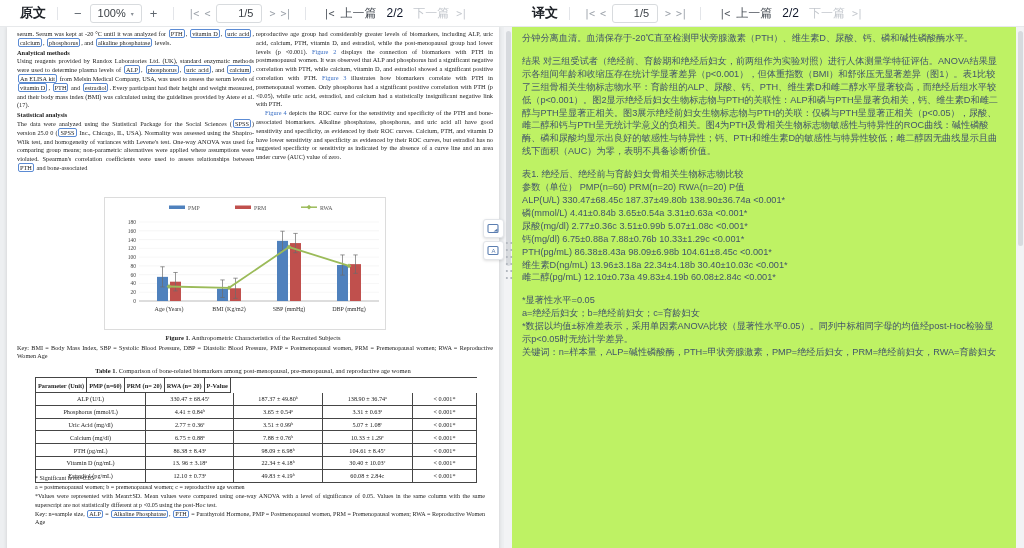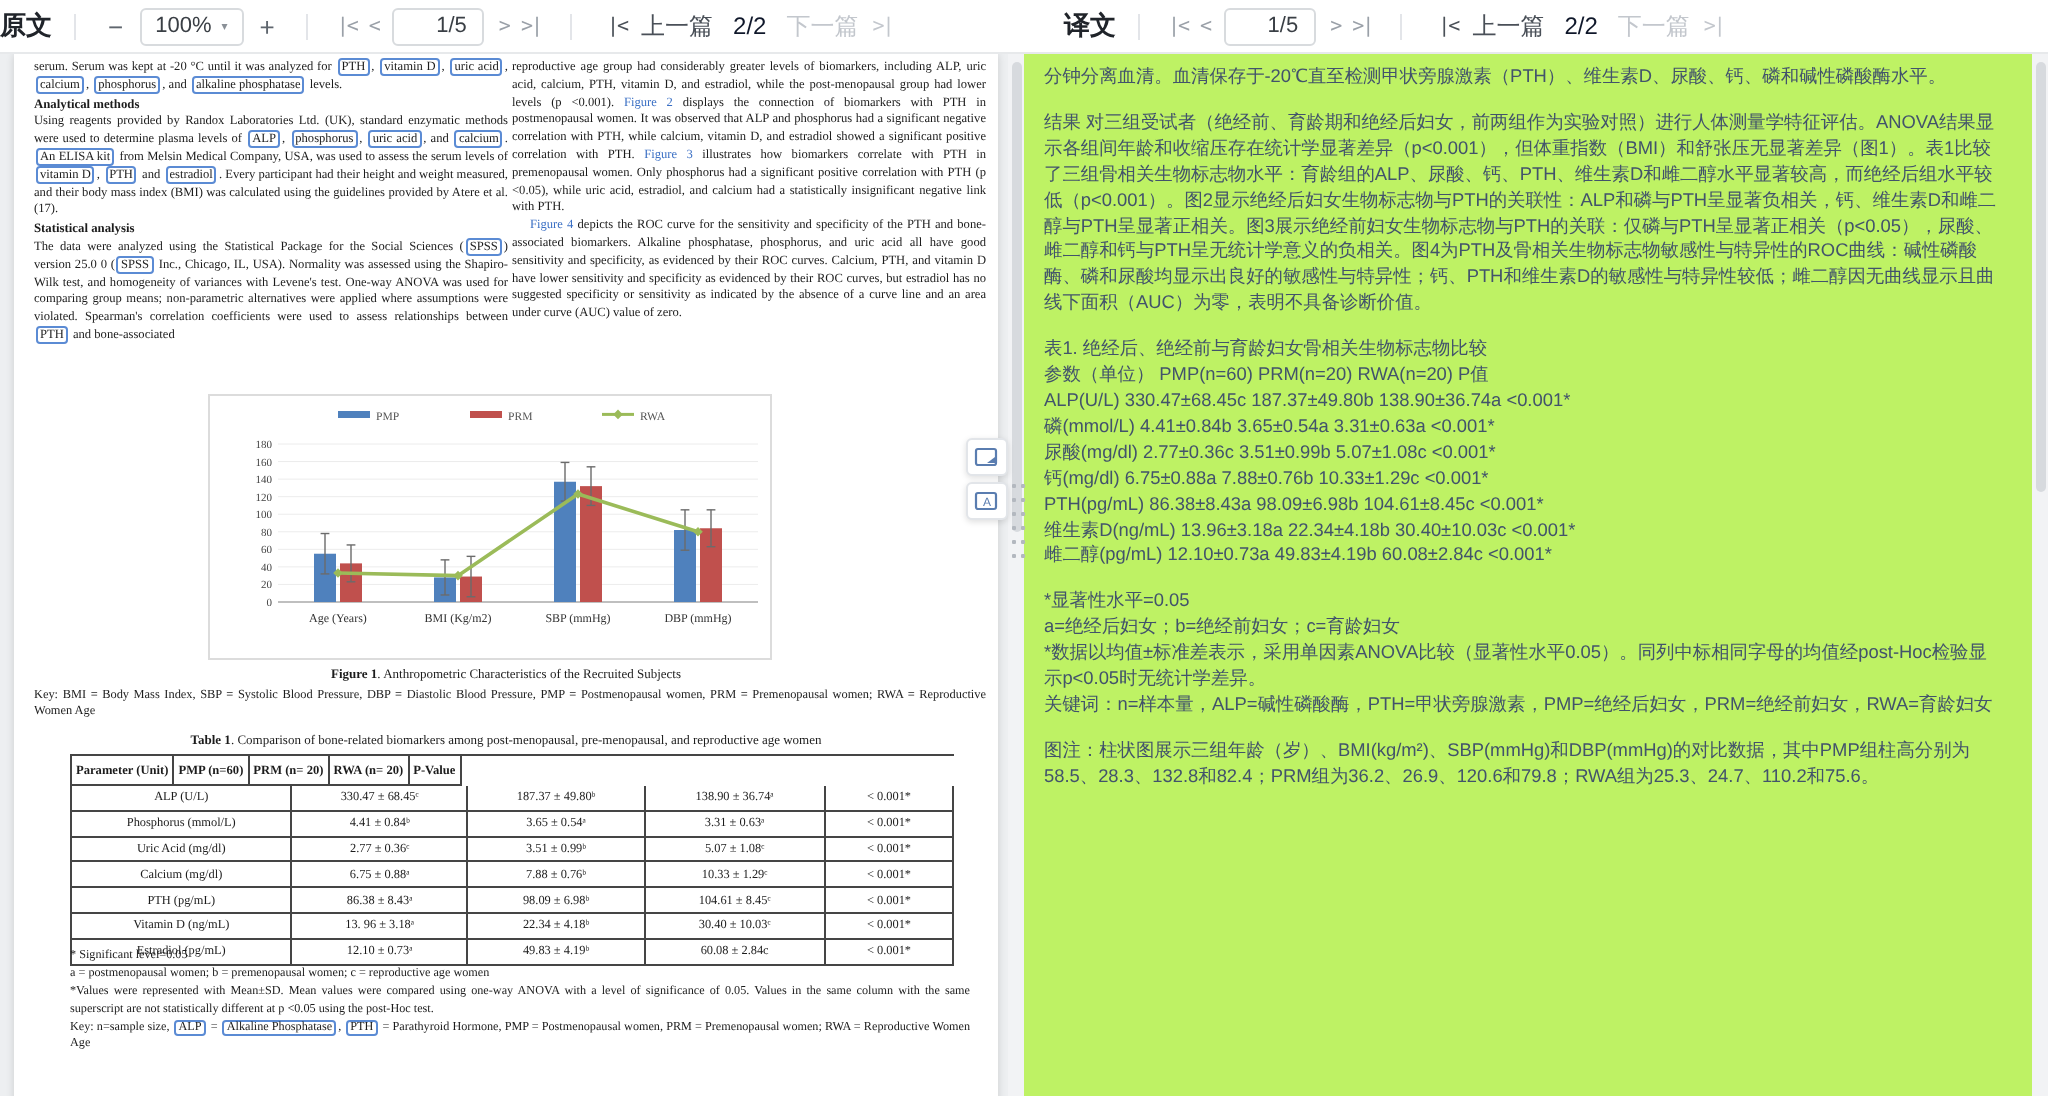--- a/index.html
+++ b/index.html
@@ -4,21 +4,21 @@
 <style>
   *{box-sizing:border-box}
   html,body{margin:0;padding:0}
   body{width:1024px;height:548px;overflow:hidden;position:relative;background:#fff;
        font-family:"Liberation Sans",sans-serif;-webkit-font-smoothing:antialiased}
 
   
   .toolbar{position:absolute;top:0;left:0;width:1024px;height:27px;background:#fff;
            border-bottom:1px solid #e7e9eb;display:flex;align-items:center;z-index:30}
   .tb-half{display:flex;align-items:center;height:100%}
-  .tb-left{width:512px;}
+  .tb-left{width:512px;padding-left:20px}
   .tb-right{flex:1;padding-left:20px}
   .tb-title{font-weight:bold;font-size:13px;color:#20242a}
   .tb-sep{width:1px;height:13px;background:#e3e5e9;margin:0 11px}
   .tb-btn{color:#5f666e;font-size:13px;padding:0 5px;cursor:pointer;line-height:1}
   .zoom-box{display:flex;align-items:center;border:1px solid #d8dbde;border-radius:3px;height:19px;
             padding:0 7px;font-size:11px;color:#3a3f45;gap:5px;margin:0 3px;cursor:pointer}
   .caret{font-size:6px;color:#8a9097}
   .page-box{border:1px solid #d8dbde;border-radius:3px;height:19px;min-width:46px;text-align:right;
             font-size:11px;color:#3a3f45;line-height:17px;margin:0 4px;padding:0 8px;cursor:text}
   .nav-ic{color:#9aa0a8;font-size:10px;padding:0 3px;letter-spacing:-1px;cursor:pointer;font-family:"DejaVu Sans Mono",monospace}
@@ -311,18 +311,17 @@
 磷(mmol/L) 4.41±0.84b 3.65±0.54a 3.31±0.63a &lt;0.001*
 尿酸(mg/dl) 2.77±0.36c 3.51±0.99b 5.07±1.08c &lt;0.001*
 钙(mg/dl) 6.75±0.88a 7.88±0.76b 10.33±1.29c &lt;0.001*
 PTH(pg/mL) 86.38±8.43a 98.09±6.98b 104.61±8.45c &lt;0.001*
 维生素D(ng/mL) 13.96±3.18a 22.34±4.18b 30.40±10.03c &lt;0.001*
 雌二醇(pg/mL) 12.10±0.73a 49.83±4.19b 60.08±2.84c &lt;0.001*</div>
       <div class="tblock">*显著性水平=0.05
 a=绝经后妇女；b=绝经前妇女；c=育龄妇女
 *数据以均值±标准差表示，采用单因素ANOVA比较（显著性水平0.05）。同列中标相同字母的均值经post-Hoc检验显示p&lt;0.05时无统计学差异。
 关键词：n=样本量，ALP=碱性磷酸酶，PTH=甲状旁腺激素，PMP=绝经后妇女，PRM=绝经前妇女，RWA=育龄妇女</div>
-      <div class="tblock">图注：柱状图展示三组年龄（岁）、BMI(kg/m²)、SBP(mmHg)和DBP(mmHg)的对比数据，其中PMP组柱高分别为58.5、28.3、132.8和82.4；PRM组为36.2、26.9、120.6和79.8；RWA组为25.3、24.7、110.2和75.6。</div>
     </div>
   <div class="scrollbar sb-right">
     <div class="thumb" style="height:215px"></div>
   </div>
 </div>
 
 </body></html>

